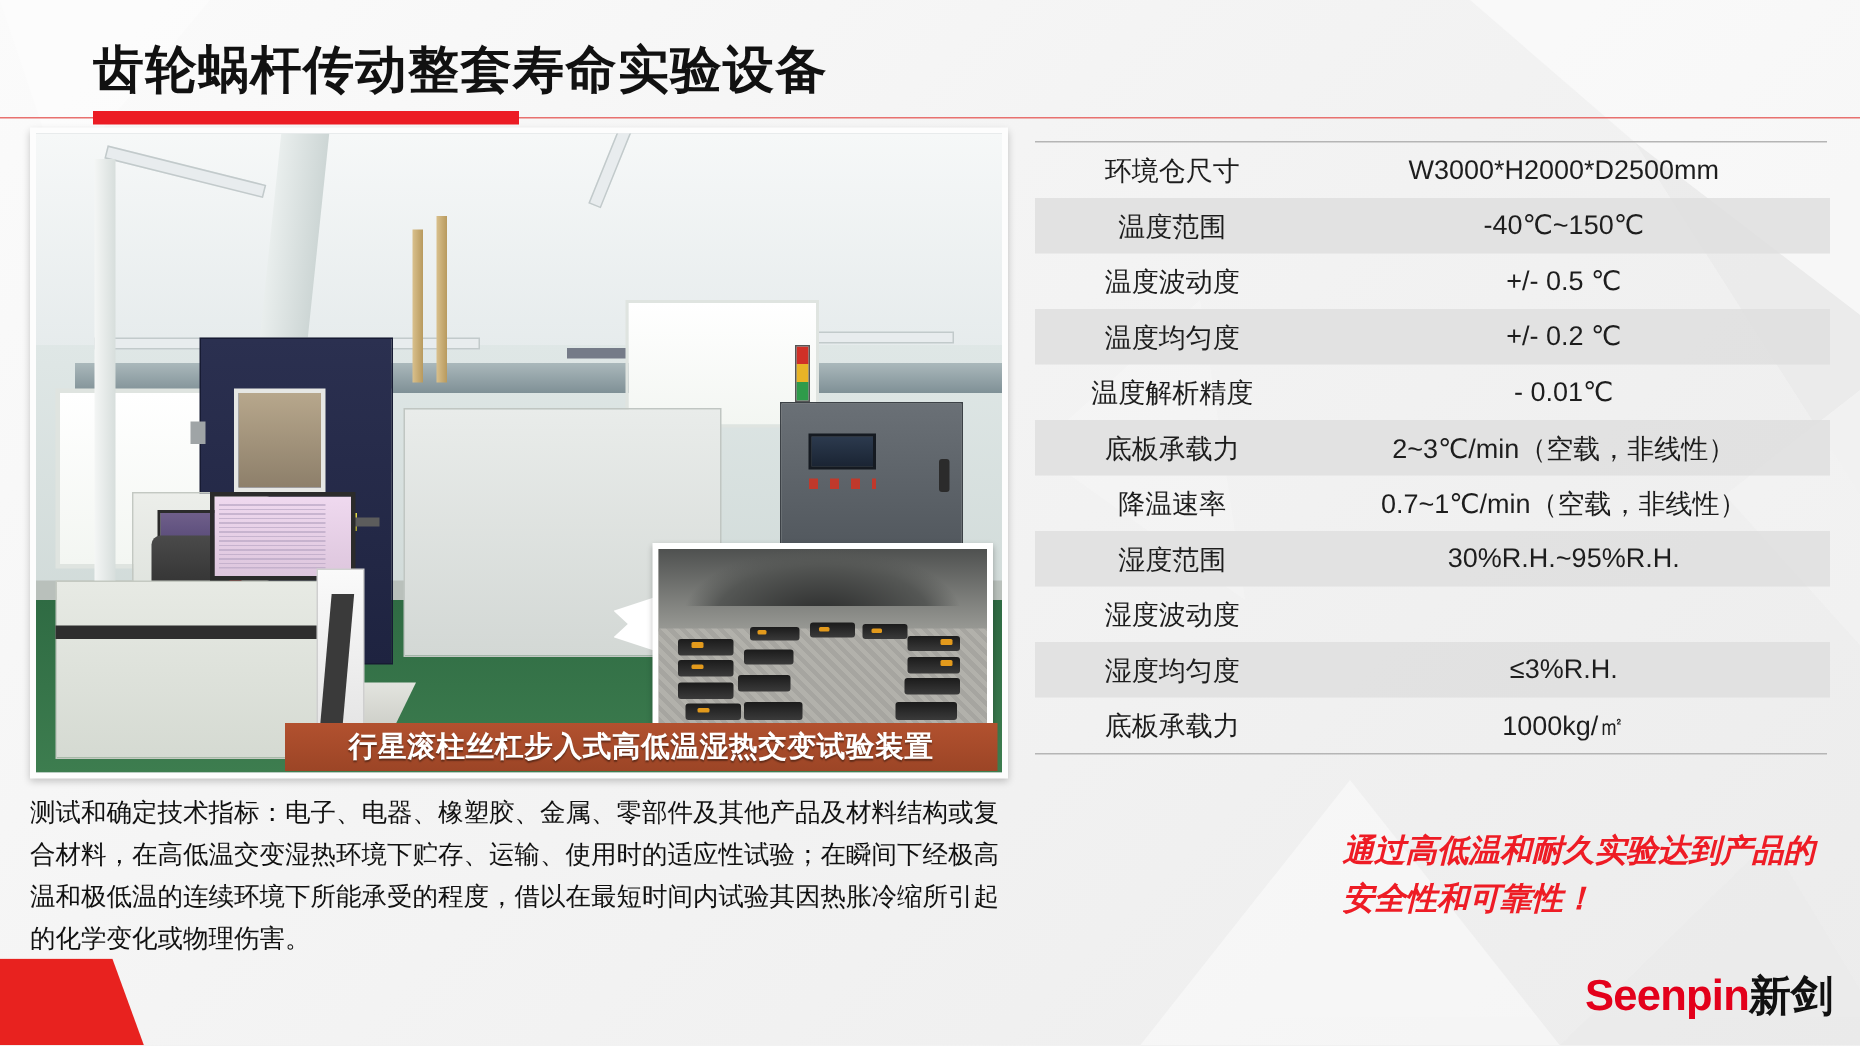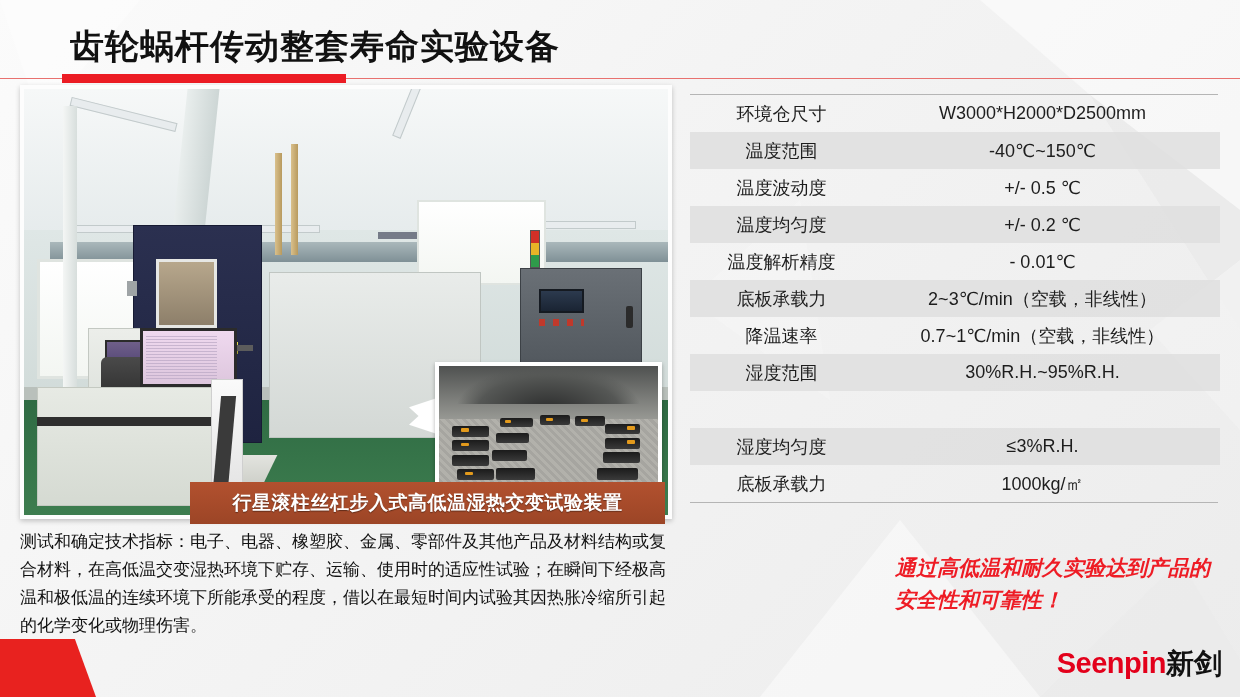--- a/index.html
+++ b/index.html
@@ -14,21 +14,21 @@
   #slide {
     position:absolute; inset:0;
     background:
       linear-gradient(135deg,#fbfbfb 0%,#f4f4f4 40%,#ececec 100%);
     overflow:hidden;
   }
   .poly { position:absolute; opacity:.55; }
 
   
   #header-title {
-    position:absolute; left:70px; top:24px;
+    position:absolute; left:62px; top:24px;
     font-size:34px; font-weight:bold; color:#111;
     letter-spacing:1px; white-space:nowrap;text-align:center;
   }
   #title-underline {
     position:absolute; left:62px; top:74px;
     width:284px; height:9px; background:#ec1c24;
   }
   #header-rule {
     position:absolute; left:0; top:78px; width:1240px; height:1px;
     background:#e8716f;
@@ -140,21 +140,21 @@
         background:radial-gradient(ellipse at 50% 120%, #2a2b2b 0%, #555755 55%, transparent 72%); }
   #arrow {
     position:absolute; left:409px; top:396px; width:34px; height:40px;
     background:#fff;
     clip-path:polygon(100% 0,100% 100%,0 72%,28% 50%,0 28%);
     filter:drop-shadow(0 1px 1px rgba(0,0,0,.25));
   }
 
   
   #photo-caption {
-    position:absolute; left:190px; top:482px; width:475px; height:42px;
+    position:absolute; left:190px; top:482px; width:475px; height:32px;
     background:linear-gradient(#b2512f,#9c4526);
     color:#fff; font-size:19px; font-weight:bold;
     display:flex; align-items:center; justify-content:center;
     letter-spacing:.5px;
     text-shadow:0 1px 1px rgba(0,0,0,.4);
   }
 
   
   #spec-table {
     position:absolute; left:690px; top:95px; width:530px;
@@ -338,20 +338,21 @@
       </div>
       <div class="spec-row">
         <div class="k">降温速率</div>
         <div class="v">0.7~1℃/min（空载，非线性）</div>
       </div>
       <div class="spec-row alt">
         <div class="k">湿度范围</div>
         <div class="v">30%R.H.~95%R.H.</div>
       </div>
       <div class="spec-row">
+        <div class="k">湿度波动度</div>
       </div>
       <div class="spec-row alt">
         <div class="k">湿度均匀度</div>
         <div class="v">≤3%R.H.</div>
       </div>
       <div class="spec-row">
         <div class="k">底板承载力</div>
         <div class="v">1000kg/㎡</div>
       </div>
     </div>

